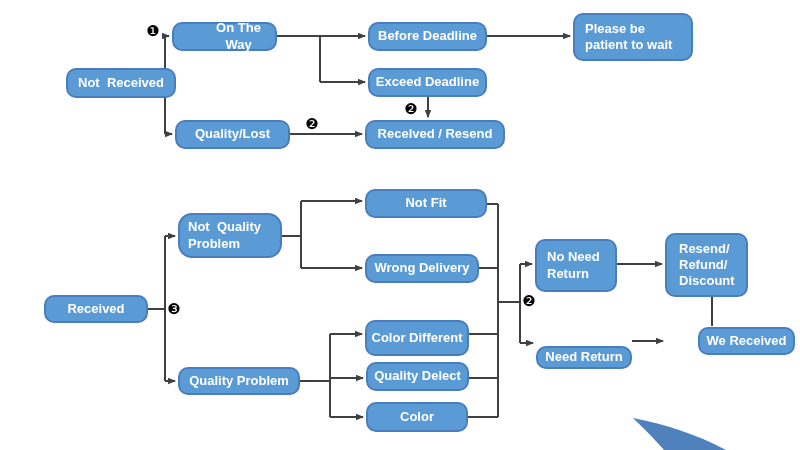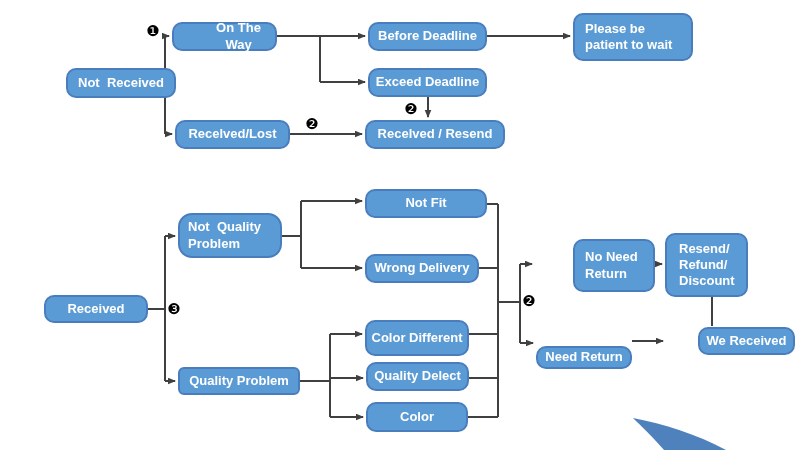--- a/index.html
+++ b/index.html
@@ -52,25 +52,25 @@
   #b-on-the-way         { left: 172px; top: 22px;  width: 105px; height: 29px; padding-left: 28px; }
   #b-before-deadline    { left: 368px; top: 22px;  width: 119px; height: 29px; }
   #b-please-wait        { left: 573px; top: 13px;  width: 120px; height: 48px; padding-left: 10px; }
   #b-exceed-deadline    { left: 368px; top: 68px;  width: 119px; height: 29px; }
   #b-returned-lost      { left: 175px; top: 120px; width: 115px; height: 29px; }
   #b-received-resend    { left: 365px; top: 120px; width: 140px; height: 29px; }
   #b-received           { left: 44px;  top: 295px; width: 104px; height: 28px; }
   #b-not-quality        { left: 178px; top: 213px; width: 104px; height: 45px; padding-left: 8px; border-radius: 14px; }
   #b-not-fit            { left: 365px; top: 189px; width: 122px; height: 29px; }
   #b-wrong-delivery     { left: 365px; top: 254px; width: 114px; height: 29px; }
-  #b-quality-problem    { left: 178px; top: 367px; width: 122px; height: 28px; border-radius: 6px; }
+  #b-quality-problem    { left: 178px; top: 367px; width: 122px; height: 28px; }
   #b-color-different    { left: 365px; top: 320px; width: 104px; height: 36px; }
   #b-quality-delect     { left: 366px; top: 362px; width: 103px; height: 29px; }
   #b-damage             { left: 366px; top: 402px; width: 102px; height: 30px; }
-  #b-no-need-return     { left: 535px; top: 239px; width: 82px;  height: 53px; padding-left: 10px; margin-left: 38px; }
+  #b-no-need-return     { left: 535px; top: 239px; width: 82px;  height: 53px; padding-left: 10px; }
   #b-need-return        { left: 536px; top: 346px; width: 96px;  height: 23px; }
   #b-resend-refund      { left: 665px; top: 233px; width: 83px;  height: 64px; padding-left: 12px; }
   #b-we-received        { left: 666px; top: 327px; width: 97px;  height: 28px; margin-left: 32px; }
   
   #m-1        { left: 145px; top: 23px;  }
   #m-2-left   { left: 304px; top: 116px; }
   #m-2-top    { left: 403px; top: 101px; }
   #m-3        { left: 166px; top: 301px; }
   #m-2-bottom { left: 521px; top: 293px; }
 </style>
@@ -131,21 +131,21 @@
   <svg id="swoosh-layer" width="800" height="450" viewBox="0 0 800 450">
     <path d="M633,418 C664,424 696,434 726,450 L664,450 C649,433 640,425 633,418 Z" fill="#4f81bd"></path>
   </svg>
 
   <div class="box" id="b-not-received">Not  Received</div>
   <div class="box" id="b-on-the-way">On The Way</div>
   <div class="box" id="b-before-deadline">Before Deadline</div>
   <div class="box la" id="b-please-wait">Please be
 patient to wait</div>
   <div class="box" id="b-exceed-deadline">Exceed Deadline</div>
-  <div class="box" id="b-returned-lost">Recelved/Lost</div>
+  <div class="box" id="b-returned-lost">Quality/Lost</div>
   <div class="box" id="b-received-resend">Recelved / Resend</div>
 
   <div class="box" id="b-received">Received</div>
   <div class="box la" id="b-not-quality">Not  Quality
 Problem</div>
   <div class="box" id="b-not-fit">Not Fit</div>
   <div class="box" id="b-wrong-delivery">Wrong Delivery</div>
   <div class="box" id="b-quality-problem">Quality Problem</div>
   <div class="box" id="b-color-different">Color Different</div>
   <div class="box" id="b-quality-delect">Quality Delect</div>

